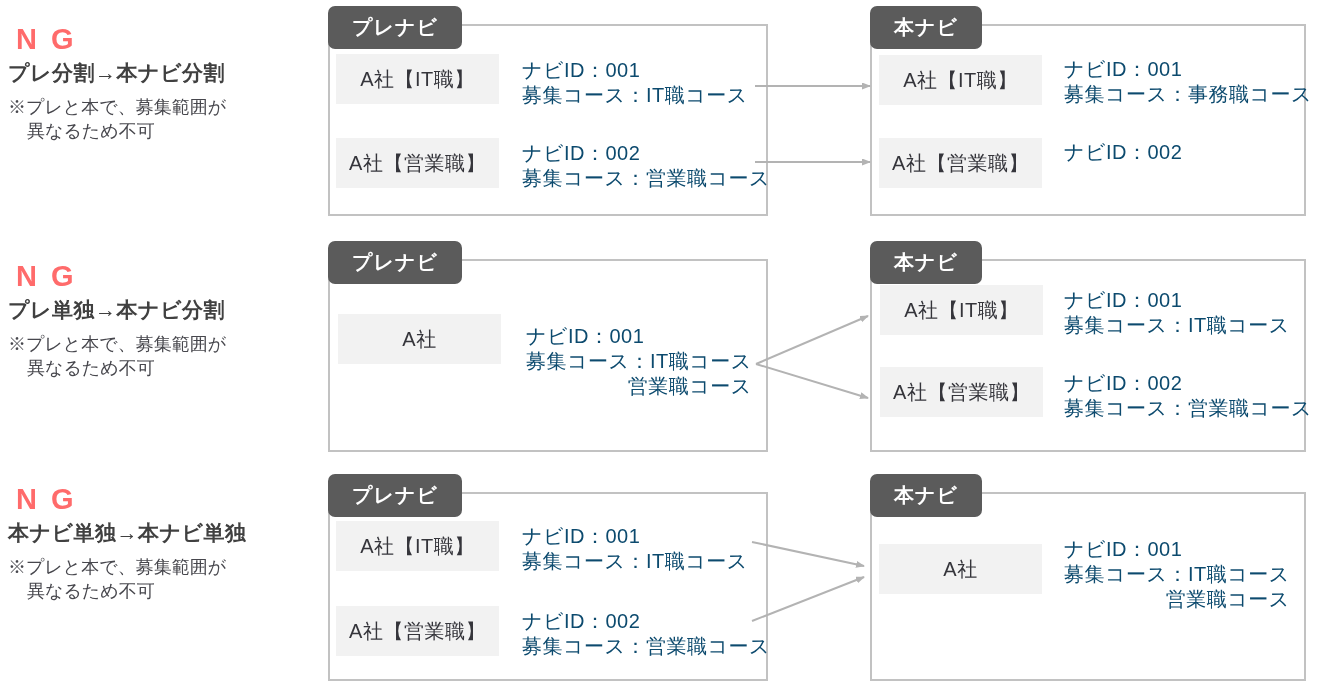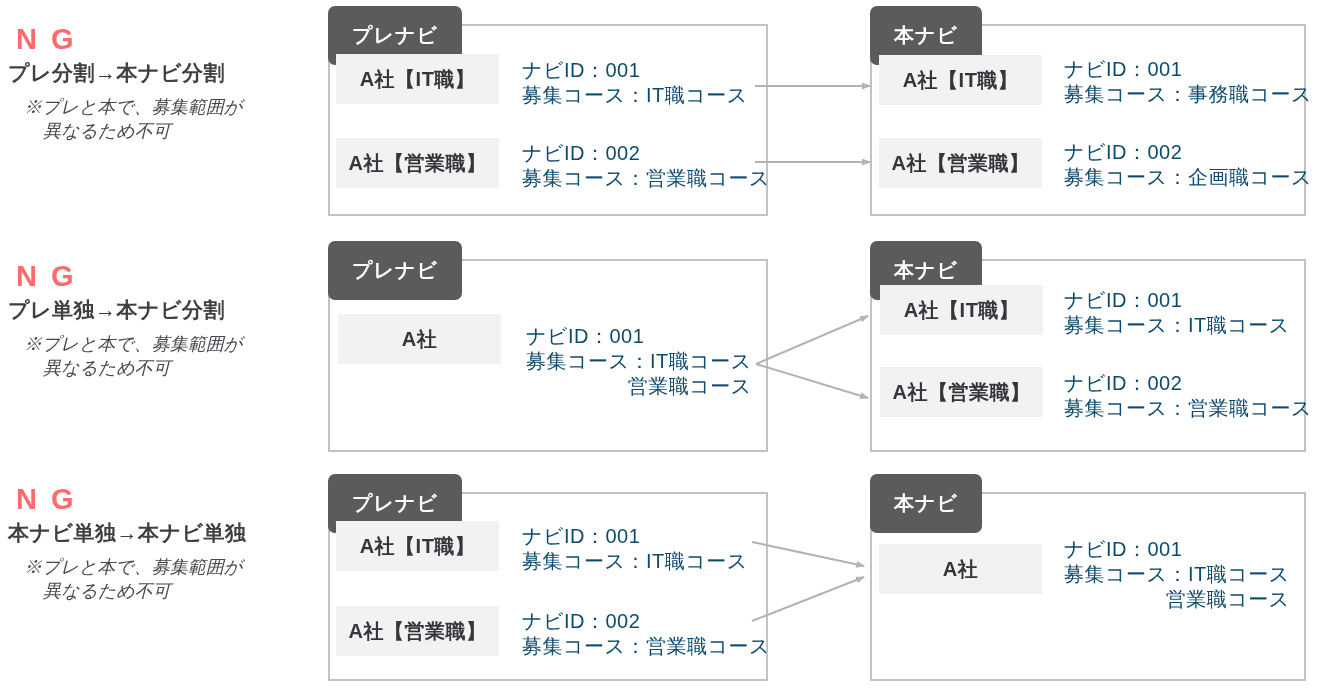--- a/index.html
+++ b/index.html
@@ -8,37 +8,37 @@
     font-family:"Liberation Sans", sans-serif; overflow:hidden;
     color:#3a3a40;
   }
   
   .label { position:absolute; left:8px; width:312px; }
   .label.row1 { top:25px; }
   .label.row2 { top:262px; }
   .label.row3 { top:485px; }
   .ng { font-size:29px; font-weight:bold; color:#ff6b6b; letter-spacing:3px; margin-left:8px; line-height:28px; }
   .rtitle { font-size:21px; font-weight:bold; color:#404040; margin-top:7px; line-height:26px; letter-spacing:0.5px; }
-  .note { font-size:18px; color:#47474d; margin-top:9px; margin-left:16px; line-height:24px;font-style:italic; }
+  .note { font-size:18px; color:#47474d; margin-top:9px; margin-left:0; line-height:24px; }
   .note .n2 { padding-left:19px; }
   
   .panel { position:absolute; background:#ffffff; border:2px solid #c2c2c2; }
   .panel.pre  { left:328px; width:436px; }
   .panel.main { left:870px; width:432px; }
   .panel.row1 { top:24px;  height:188px; }
   .panel.row2 { top:259px; height:189px; }
   .panel.row3 { top:492px; height:185px; }
   .tab {
     position:absolute; top:-20px; left:-2px; height:35px; line-height:35px;
-    padding:12px 24px; background:#5b5b5b; color:#ffffff; font-weight:bold;
+    padding:4px 24px; background:#5b5b5b; color:#ffffff; font-weight:bold;
     font-size:20px; border-radius:7px; letter-spacing:1px;
   }
   .company {
     position:absolute; width:163px; height:50px; background:#f2f2f2;
-    color:#35353b; font-weight:bold; font-size:20px;
+    color:#35353b; font-weight:normal; font-size:20px;
     display:flex; align-items:center; justify-content:center; letter-spacing:0.5px;text-align:center;
   }
   .detail { position:absolute; font-size:20px; line-height:25px; color:#0c4a6e; width:max-content; letter-spacing:0.5px; }
   .detail .l3 { text-align:right; }
   
   .arrows { position:absolute; left:0; top:0; pointer-events:none; }
 </style>
 </head>
 <body>
 
@@ -70,21 +70,20 @@
   <div class="panel main row1">
     <div class="tab">本ナビ</div>
     <div class="company" style="left:7px; top:29px;">A社【IT職】</div>
     <div class="detail" style="left:192px; top:31px;">
       <div>ナビID：001</div>
       <div>募集コース：事務職コース</div>
     </div>
     <div class="company" style="left:7px; top:112px;">A社【営業職】</div>
     <div class="detail" style="left:192px; top:114px;">
       <div>ナビID：002</div>
-      <div>募集コース：企画職コース</div>
     </div>
   </div>
 
   <div class="label row2">
     <div class="ng">N G</div>
     <div class="rtitle">プレ単独→本ナビ分割</div>
     <div class="note">
       <div class="n1">※プレと本で、募集範囲が</div>
       <div class="n2">異なるため不可</div>
     </div>

